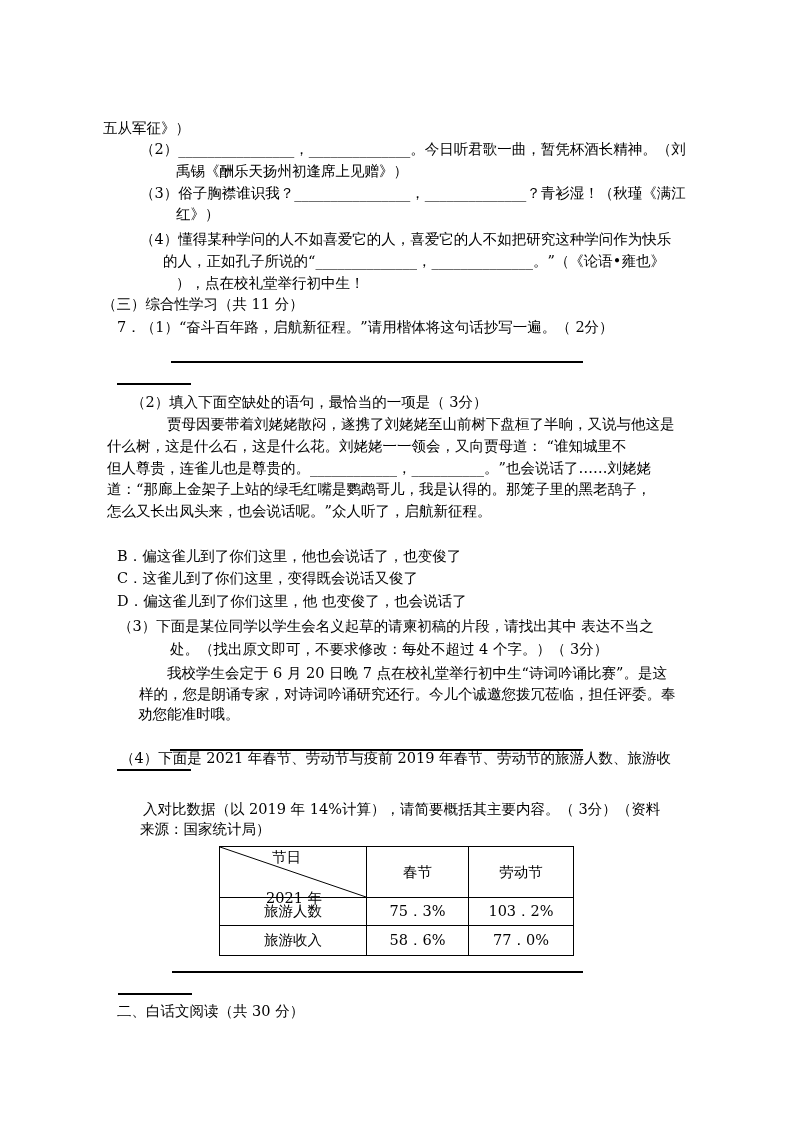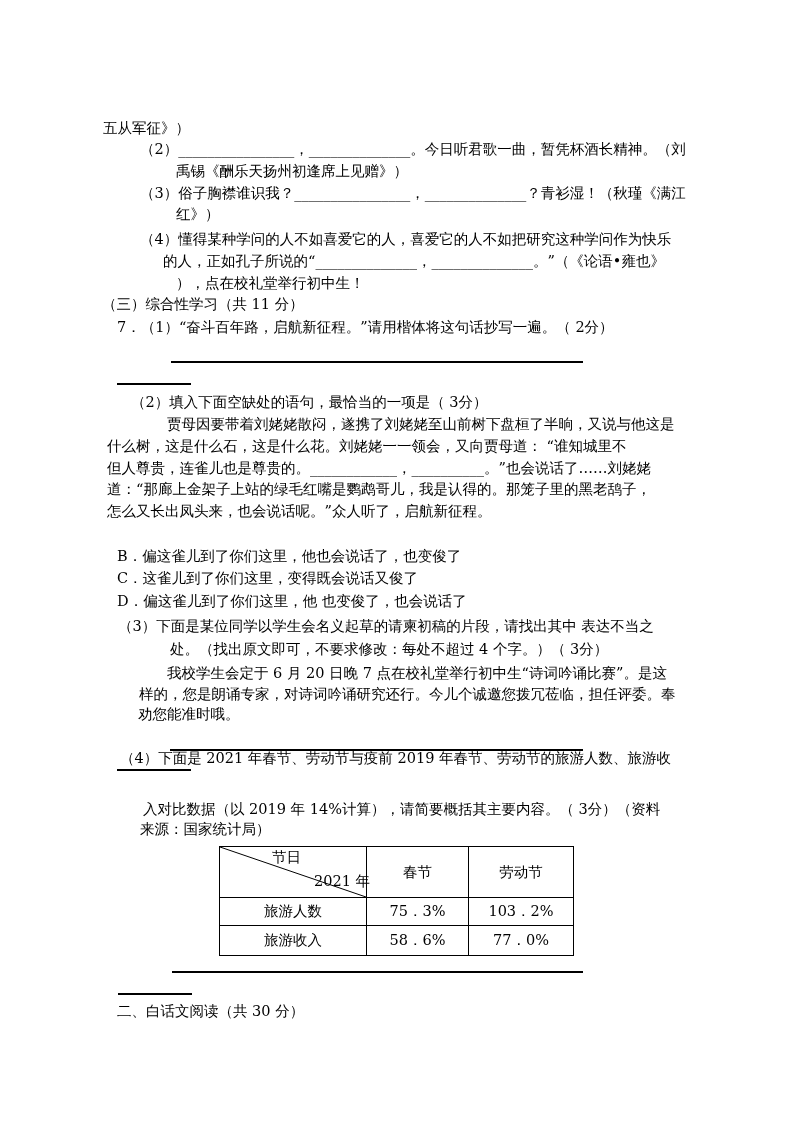--- a/index.html
+++ b/index.html
@@ -36,21 +36,21 @@
     border: 1.5px solid #000000;
     padding: 0;
     text-align: center;
     vertical-align: middle;
     font-size: 14.5px;
     color: #000000;
   }
   td.corner { position: relative; }
   td.corner .diag-svg { position: absolute; left: 0; top: 0; width: 100%; height: 100%; display: block; }
   td.corner .corner-top { position: absolute; left: 52px; top: 1px; white-space: pre; }
-  td.corner .corner-bottom { position: absolute; left: 46px; top: 25px; white-space: pre; margin-left: 48px; }
+  td.corner .corner-bottom { position: absolute; left: 46px; top: 42px; white-space: pre; }
 </style>
 </head>
 <body>
 
 <div class="page">
 
   <div class="ln" style="left:103px; top:119px">五从军征》）</div>
   <div class="ln" style="left:140px; top:140px">（2）________________，______________。今日听君歌一曲，暂凭杯酒长精神。（刘</div>
   <div class="ln" style="left:176px; top:162px">禹锡《酬乐天扬州初逢席上见赠》）</div>
   <div class="ln" style="left:140px; top:184px">（3）俗子胸襟谁识我？________________，______________？青衫湿！（秋瑾《满江</div>

